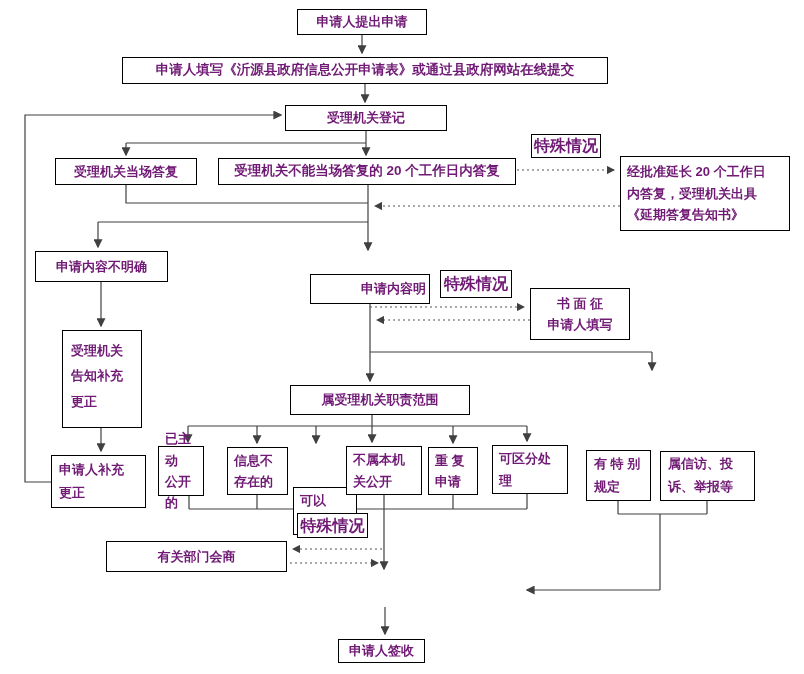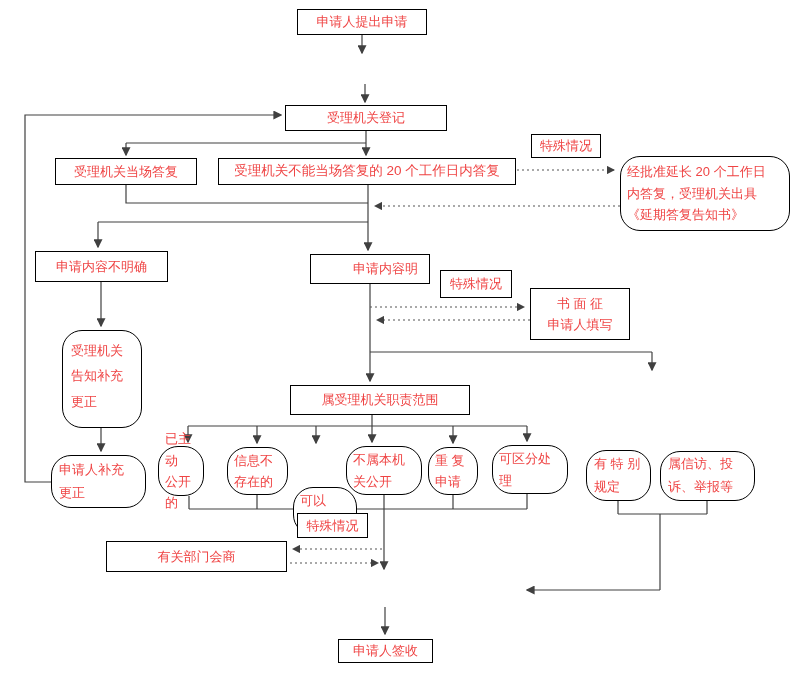--- a/index.html
+++ b/index.html
@@ -1,29 +1,29 @@
 <!DOCTYPE html>
 <html><head>
 <meta charset="utf-8">
 <style>
   html,body{margin:0;padding:0;background:#fff;}
   .canvas{
     position:relative;width:804px;height:674px;background:#fff;overflow:hidden;
-    font-family:"Liberation Sans","DejaVu Sans",sans-serif;color:#ef4444;
+    font-family:"Liberation Sans","DejaVu Sans",sans-serif;color:#701a75;font-weight:bold;
   }
   .wires{position:absolute;left:0;top:0;pointer-events:none;}
   .node{
     position:absolute;box-sizing:border-box;background:#fff;
     border:1.4px solid #000;font-size:13px;line-height:1.35;
     display:flex;align-items:center;justify-content:center;
     text-align:center;white-space:pre-line;
   }
-  .node.left{justify-content:flex-start;text-align:left;border-radius:20px;}
-  .node.right{justify-content:flex-end;text-align:right;padding-right:11px;}
-  .node.small{font-size:13px;}
+  .node.left{justify-content:flex-start;text-align:left;}
+  .node.right{justify-content:flex-end;text-align:right;padding-right:3px;margin-top:20px;}
+  .node.small{font-size:16px;}
   .node.wide{font-size:13.5px;}
   #n-apply{left:297px;top:9px;width:130px;height:26px;}
   #n-form{left:122px;top:57px;width:486px;height:27px;}
   #n-register{left:285px;top:105px;width:162px;height:26px;}
   #n-onspot{left:55px;top:158px;width:142px;height:27px;}
   #n-within20{left:218px;top:158px;width:298px;height:27px;}
   #n-special1{left:531px;top:134px;width:70px;height:24px;}
   #n-extend{left:620px;top:156px;width:170px;height:75px;padding:2px 6px;line-height:1.65;}
   #n-unclear{left:35px;top:251px;width:133px;height:31px;}
   #n-clear{left:310px;top:254px;width:120px;height:30px;}
@@ -37,21 +37,21 @@
   #n-nonexist{left:227px;top:447px;width:61px;height:48px;padding:0 6px;line-height:1.65;}
   #n-canopen{left:293px;top:447px;width:64px;height:48px;padding:0 6px;line-height:1.65;margin-top:40px;}
   #n-otherorg{left:346px;top:446px;width:76px;height:49px;padding:0 6px;line-height:1.65;}
   #n-repeat{left:428px;top:447px;width:50px;height:48px;padding:0 6px;line-height:1.65;}
   #n-partial{left:492px;top:445px;width:76px;height:49px;padding:0 6px;line-height:1.65;}
   #n-specialrule{left:586px;top:450px;width:65px;height:51px;padding:5px 7px;line-height:1.75;}
   #n-petition{left:660px;top:451px;width:95px;height:50px;padding:0 7px;line-height:1.75;text-align:center;}
   #n-special3{left:297px;top:513px;width:71px;height:25px;}
   #n-consult{left:106px;top:541px;width:181px;height:31px;}
   #n-reply{left:230px;top:573px;width:292px;height:34px;}
-  #n-sign{left:338px;top:639px;width:95px;height:24px;}
+  #n-sign{left:338px;top:639px;width:87px;height:24px;}
 </style>
 </head>
 <body>
 
 <div class="canvas">
 
   <svg class="wires" width="804" height="674" viewBox="0 0 804 674" aria-hidden="true">
     <defs>
       <marker id="ah" viewBox="0 0 10 10" refX="8.5" refY="5" markerWidth="7.5" markerHeight="7.5" orient="auto">
         <path d="M0,0 L10,5 L0,10 z" fill="#404040"></path>
@@ -92,20 +92,21 @@
       <path d="M517,170 H614" marker-end="url(#ah)"></path>
       <path d="M620,206 H375" marker-end="url(#ah)"></path>
       <path d="M370,307 H524" marker-end="url(#ah)"></path>
       <path d="M530,320 H377" marker-end="url(#ah)"></path>
       <path d="M382,549 H293" marker-end="url(#ah)"></path>
       <path d="M290,563 H378" marker-end="url(#ah)"></path>
     </g>
   </svg>
 
   <div class="node" id="n-apply">申请人提出申请</div>
+  <div class="node wide" id="n-form">申请人填写《沂源县政府信息公开申请表》或通过县政府网站在线提交</div>
   <div class="node" id="n-register">受理机关登记</div>
   <div class="node" id="n-onspot">受理机关当场答复</div>
   <div class="node wide" id="n-within20">受理机关不能当场答复的 20 个工作日内答复</div>
   <div class="node small" id="n-special1">特殊情况</div>
   <div class="node left" id="n-extend">经批准延长 20 个工作日
 内答复，受理机关出具
 《延期答复告知书》</div>
   <div class="node" id="n-unclear">申请内容不明确</div>
   <div class="node right" id="n-clear">申请内容明</div>
   <div class="node small" id="n-special2">特殊情况</div>

